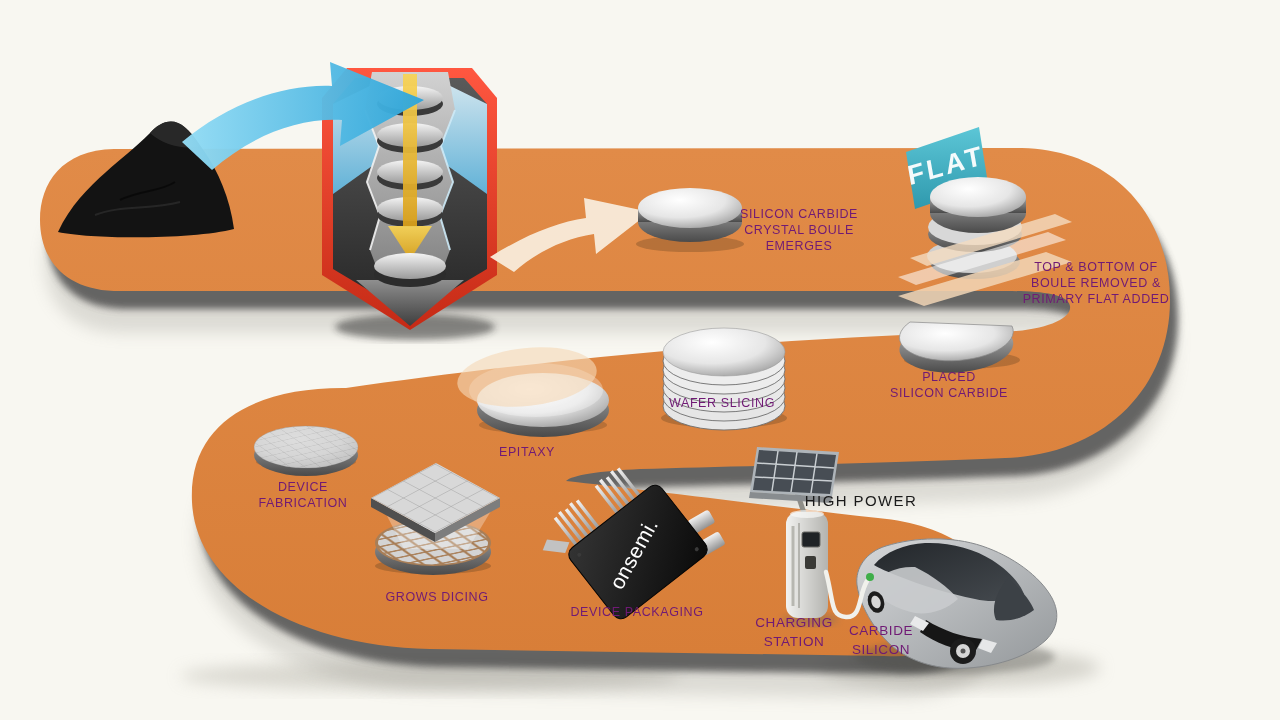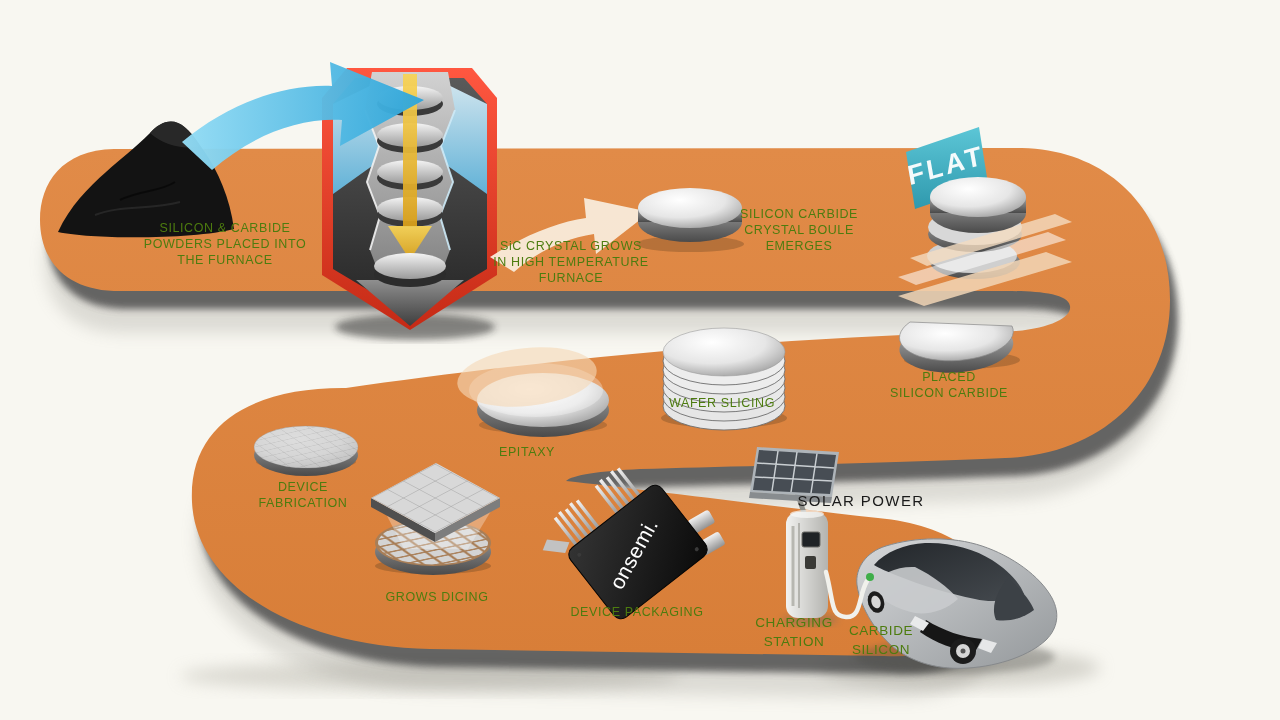--- a/index.html
+++ b/index.html
@@ -1,19 +1,19 @@
 <!DOCTYPE html>
 <html><head>
 <meta charset="utf-8">
 <style>
   html,body{margin:0;padding:0;background:#e4e2da;}
   #stage{position:relative;width:1280px;height:720px;background:#F8F7F1;overflow:hidden;
          font-family:"Liberation Sans",sans-serif;}
   #scene{position:absolute;left:0;top:0;}
-  .lbl{position:absolute;transform:translateX(-50%);color:#4d7c0f;
+  .lbl{position:absolute;transform:translateX(-50%);color:#701a75;
        font:12.5px/16px "Liberation Sans",sans-serif;letter-spacing:.6px;
        text-align:center;white-space:nowrap;}
   .lbl span{display:block;}
   .lbl.dark{color:#1a1a1a;font-size:15px;letter-spacing:1.4px;}
   .lbl.big{font-size:13.5px;line-height:19px;}
   .flag-text{position:absolute;color:#fff;font-weight:bold;font-size:27px;letter-spacing:3px;
        transform:translate(-50%,-50%) rotate(-16deg) skewX(-6deg);opacity:.95;}
   .brand-text{position:absolute;color:#fff;font-size:21px;font-weight:500;letter-spacing:.5px;
        transform:translate(-50%,-50%) rotate(-61deg);}
 </style>
@@ -286,35 +286,30 @@
   <ellipse cx="876" cy="602" rx="4.5" ry="6.5" fill="#d6d6d6" transform="rotate(-18 876 602)"></ellipse>
   <circle cx="963" cy="651" r="13" fill="#1c1c1c"></circle>
   <circle cx="963" cy="651" r="7" fill="#d6d6d6"></circle>
   <circle cx="963" cy="651" r="2.5" fill="#555"></circle>
 </g>
 
 <path d="M826,572 C834,602 830,616 846,617 C862,618 858,596 867,581" stroke="#f1f1ec" stroke-width="4.5" fill="none" stroke-linecap="round"></path>
 <circle cx="870" cy="577" r="4" fill="#3fae49"></circle>
 </svg>
 
-<div class="lbl" style="left:225px;top:220px">
-  <span>SILICON &amp; CARBIDE</span>
-  <span>POWDERS PLACED INTO</span>
-  <span>THE FURNACE</span>
-</div>
-<div class="lbl" style="left:571px;top:238px">
-  <span>SiC CRYSTAL GROWS</span>
-  <span>IN HIGH TEMPERATURE</span>
-  <span>FURNACE</span>
-</div>
 <div class="lbl" style="left:799px;top:206px">
   <span>SILICON CARBIDE</span>
   <span>CRYSTAL BOULE</span>
   <span>EMERGES</span>
 </div>
+<div class="lbl" style="left:1096px;top:259px">
+  <span>TOP &amp; BOTTOM OF</span>
+  <span>BOULE REMOVED &amp;</span>
+  <span>PRIMARY FLAT ADDED</span>
+</div>
 <div class="lbl" style="left:949px;top:369px">
   <span>PLACED</span>
   <span>SILICON CARBIDE</span>
 </div>
 <div class="lbl" style="left:722px;top:395px">
   <span>WAFER SLICING</span>
 </div>
 <div class="lbl" style="left:527px;top:444px">
   <span>EPITAXY</span>
 </div>
@@ -322,21 +317,21 @@
   <span>DEVICE</span>
   <span>FABRICATION</span>
 </div>
 <div class="lbl" style="left:437px;top:589px">
   <span>GROWS DICING</span>
 </div>
 <div class="lbl" style="left:637px;top:604px">
   <span>DEVICE PACKAGING</span>
 </div>
 <div class="lbl dark" style="left:861px;top:493px">
-  <span>SOLAR POWER</span>
+  <span>HIGH POWER</span>
 </div>
 <div class="lbl big" style="left:794px;top:613px">
   <span>CHARGING</span>
   <span>STATION</span>
 </div>
 <div class="lbl big" style="left:881px;top:621px">
   <span>CARBIDE</span>
   <span>SILICON</span>
 </div>
 <div class="flag-text" style="left:946px;top:166px">FLAT</div>

